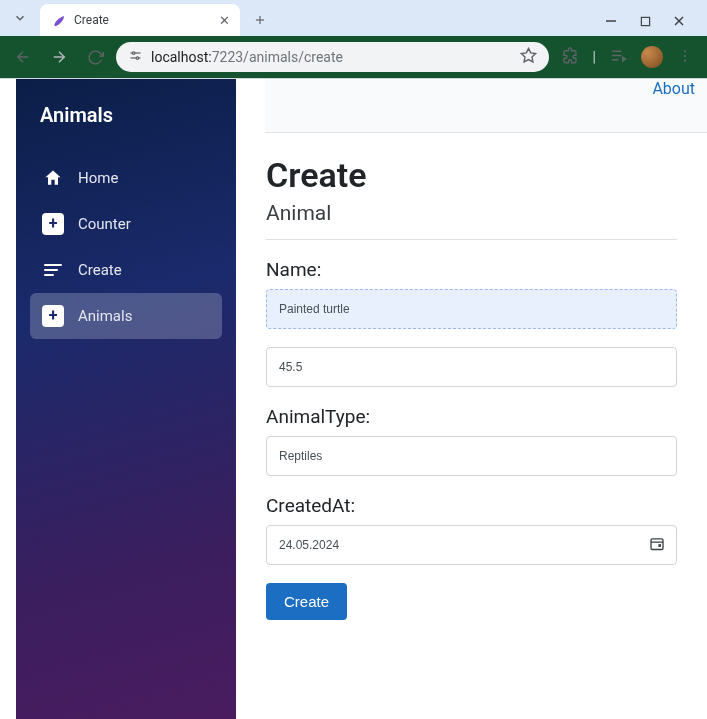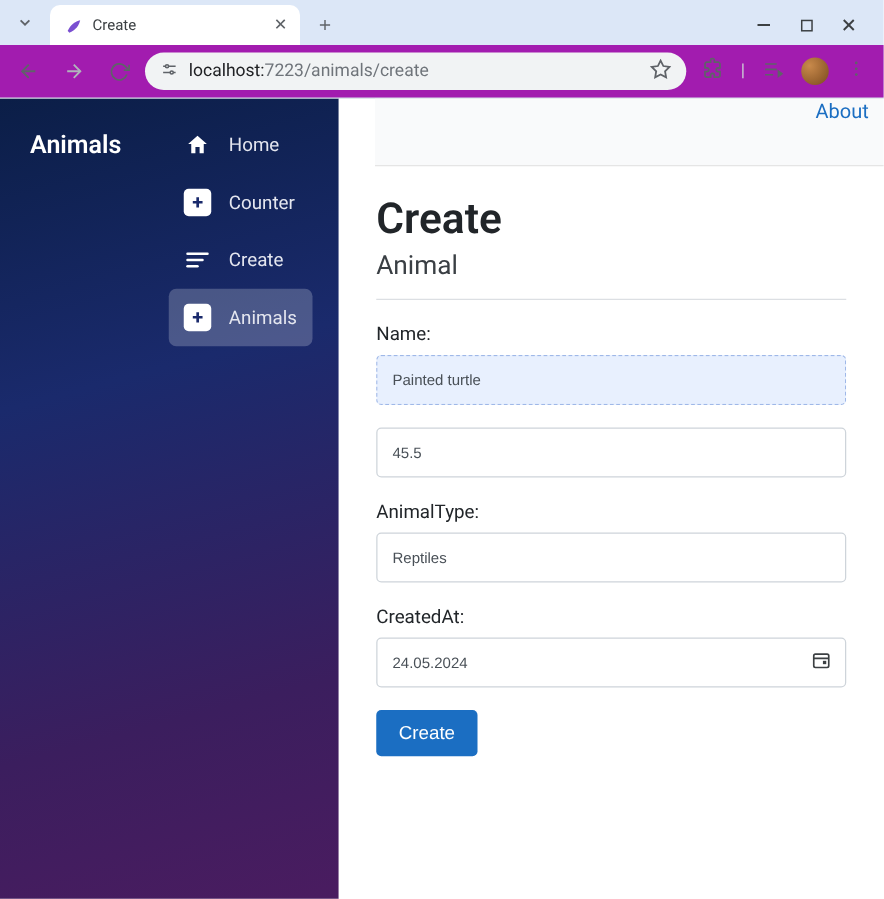--- a/index.html
+++ b/index.html
@@ -54,21 +54,21 @@
     display:flex; align-items:center; justify-content:center;
     color:#5f6368; margin-bottom:2px; cursor:pointer;
   }
   .win-controls {
     margin-left:auto; display:flex; gap:18px; padding-right:14px; margin-bottom:6px;
     color:#3c4043;
   }
   .win-controls span { cursor:pointer; width:16px; text-align:center; }
 
   .addr-row {
-    background:#a21caf;
+    background:#14532d;
     display:flex;
     align-items:center;
     height:42px;
     padding:0 8px;
     gap:6px;
   }
   .addr-row .nav-icon {
     width:30px; height:30px; border-radius:50%;
     display:flex; align-items:center; justify-content:center;
     color:#5f6368; cursor:pointer;
@@ -97,26 +97,27 @@
     width:22px; height:22px; border-radius:50%;
     background: radial-gradient(circle at 30% 30%, #c98a4b, #7a4a1e);
   }
 
   
   .app {
     display:flex;
     height: calc(719px - 78px);
   }
   .sidebar {
-    width:271px;
+    width:220px;
     background: linear-gradient(165deg, #0b1e47 0%, #1a2a6c 35%, #3b1e5e 75%, #4a1c60 100%);
     color:#fff;
     display:flex;
-    flex-direction:row;
+    flex-direction:column;
     padding-top:4px;
+    margin-left:16px;
   }
   .brand {
     padding:20px 24px 18px;
     font-size:20px;
     font-weight:600;
   }
   .nav { padding:10px 14px; display:flex; flex-direction:column; }
   .nav-item {
     display:flex; align-items:center; gap:14px;
     padding:12px 12px;
@@ -160,21 +161,21 @@
   .topbar a { color:#1b6ec2; text-decoration:none; font-size:16px; cursor:pointer;}
   .main {
     padding:22px 30px;
     overflow-y:auto;
   }
   h1.page-title { font-size:34px; font-weight:600; margin-bottom:6px; }
   h4.subtitle { font-size:21px; font-weight:400; color:#3a3f44; margin-bottom:14px;}
   hr.divider { border:none; border-top:1px solid #dcdfe3; margin-bottom:18px; }
 
   .form-group { margin-bottom:18px; }
-  .form-group label { display:block; font-size:15px; color:#212529; margin-bottom:8px;}
+  .form-group label { display:block; font-size:19px; color:#212529; margin-bottom:8px;}
   .form-control {
     width:100%;
     height:40px;
     border:1px solid #ced4da;
     border-radius:4px;
     padding:0 12px;
     font-size:12px;
     color:#495057;
     background:#fff;
   }

